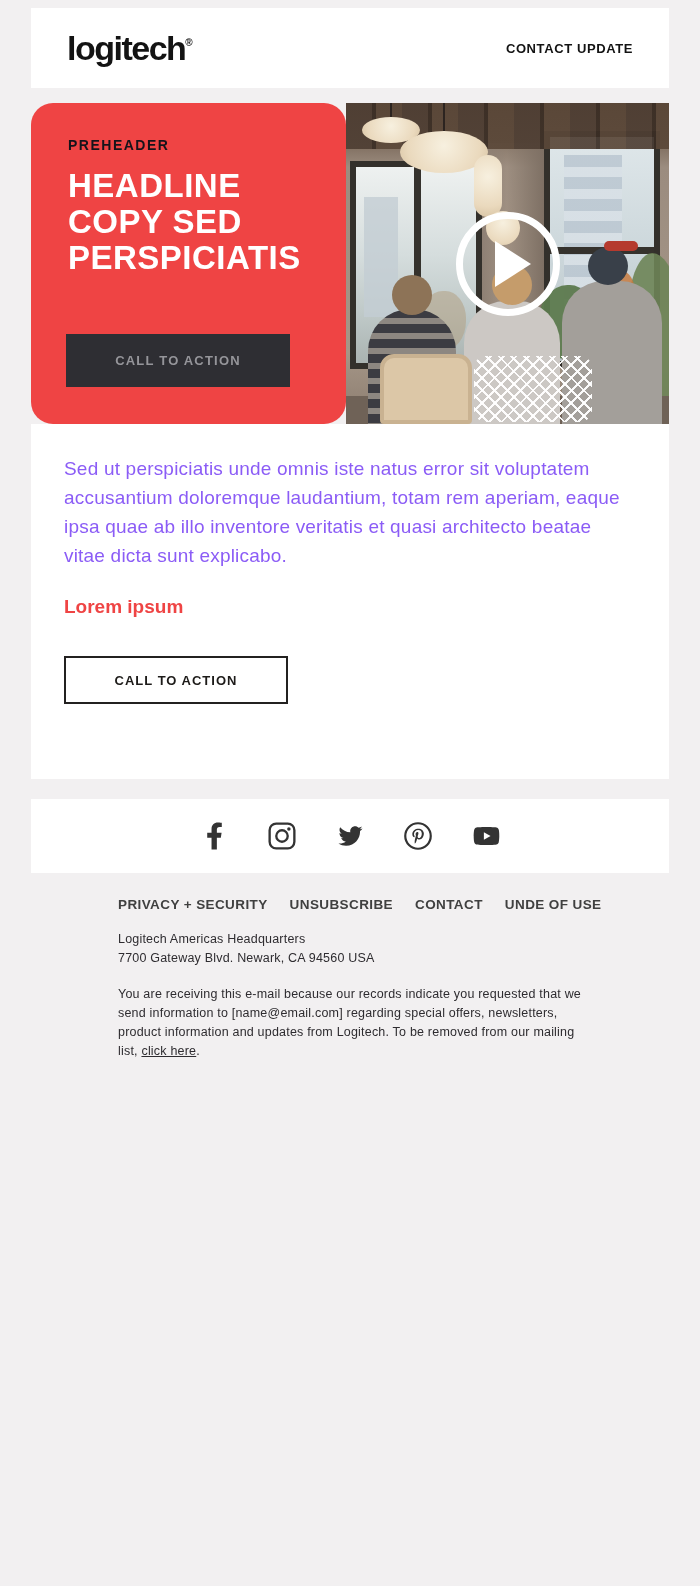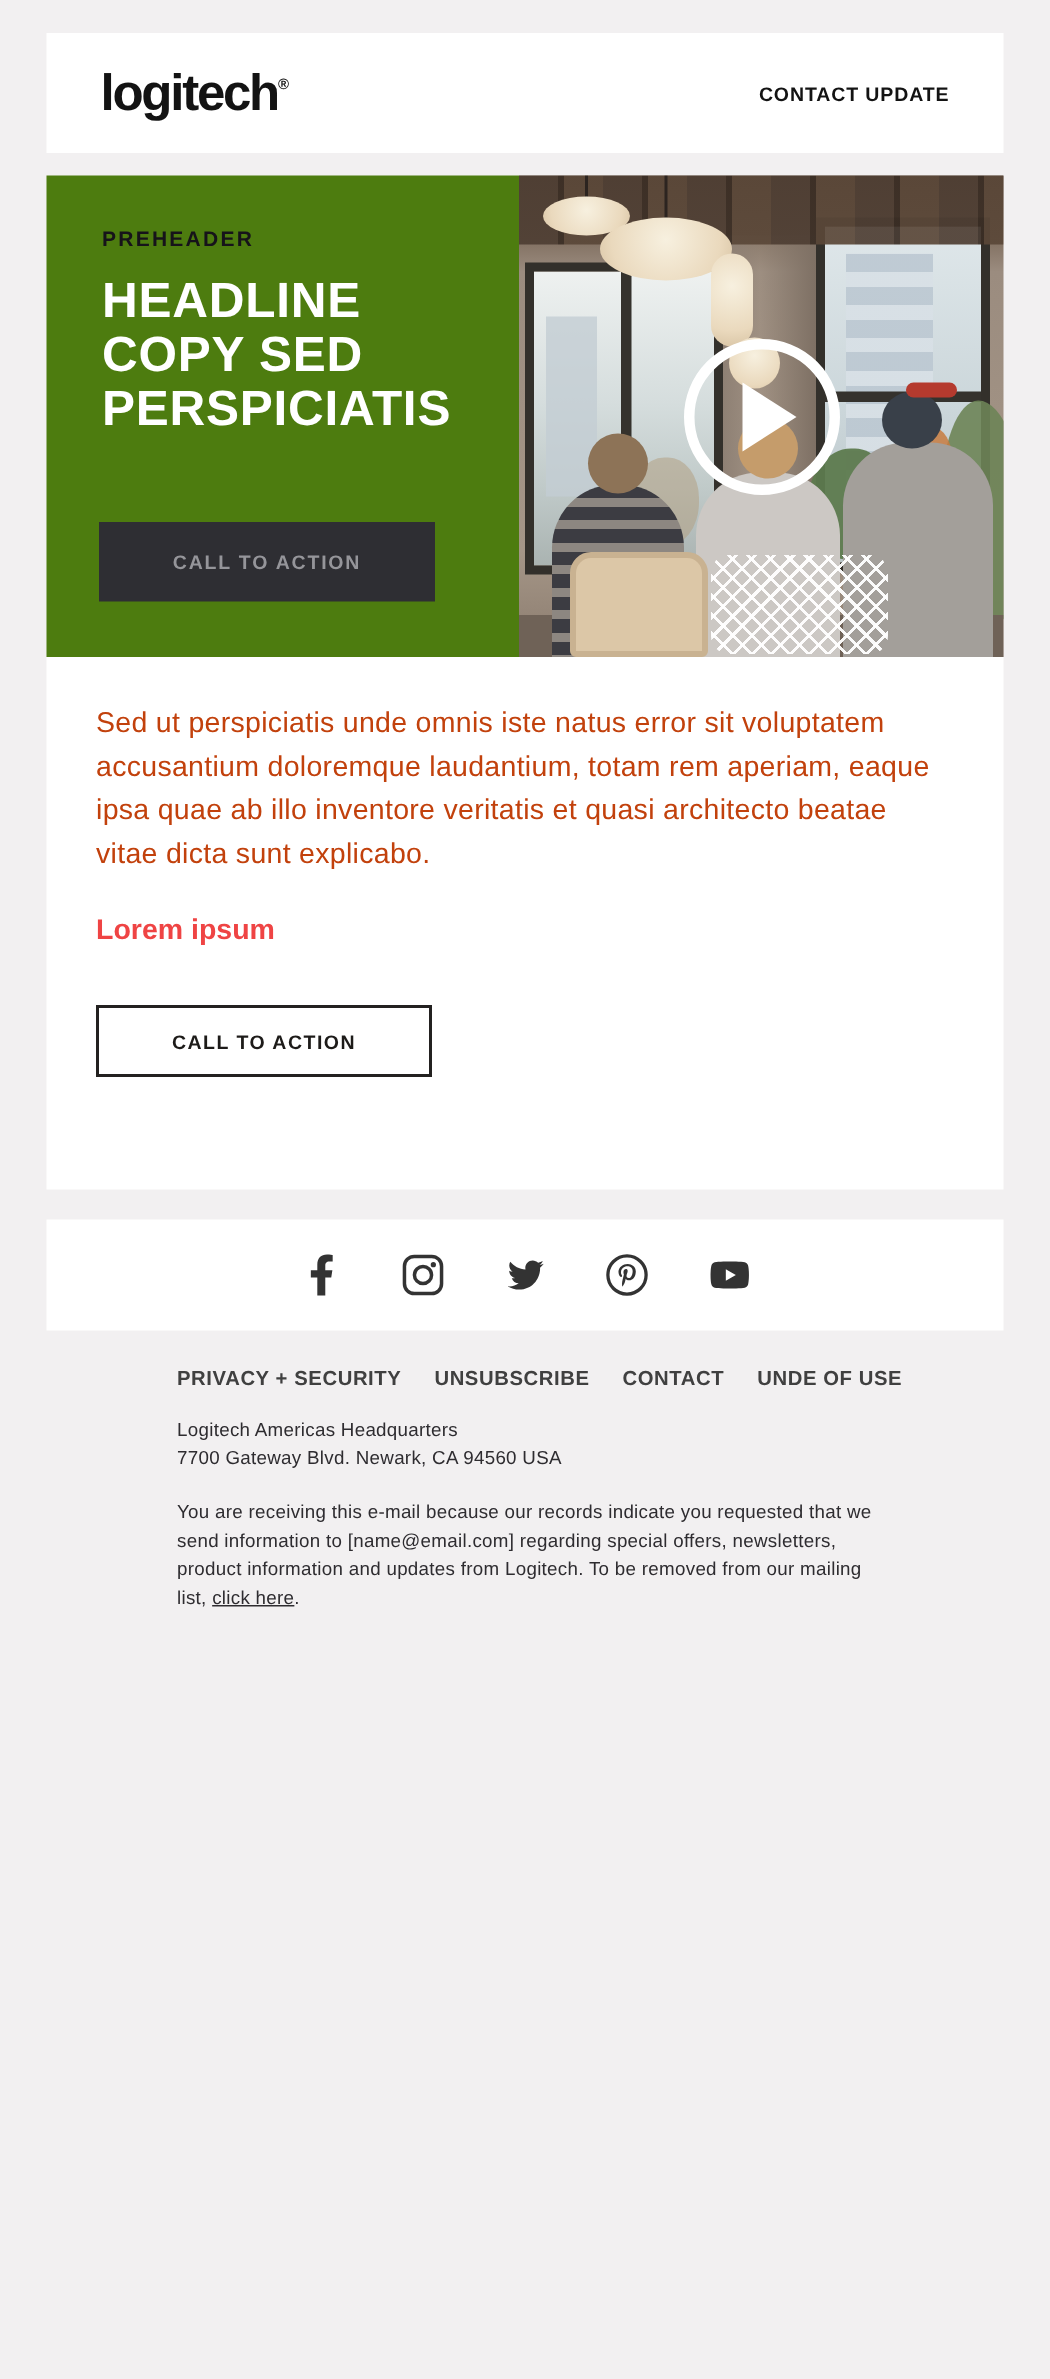--- a/index.html
+++ b/index.html
@@ -1,36 +1,37 @@
 <!DOCTYPE html>
 <html><head>
 <meta charset="utf-8">
 <style>
   * { margin:0; padding:0; box-sizing:border-box; }
   html,body { background:#f2f0f1; }
   body {
     width:700px; height:1586px; margin:0 auto; overflow:hidden;
     font-family:"Liberation Sans", sans-serif;
   }
-  .email { width:638px; margin:14px auto; padding-top:8px; }
+  .email { width:638px; margin:0 auto; padding-top:8px; }
 
   
   .header {
     background:#ffffff; height:80px; display:flex; align-items:center;
     justify-content:space-between; padding:0 36px; margin-bottom:15px;
   }
   .logo { font-size:34px; font-weight:bold; letter-spacing:-1.5px; color:#131313; line-height:1; }
   .logo sup { font-size:10px; font-weight:bold; letter-spacing:0; vertical-align:14px; }
   .header-tag { font-size:13px; font-weight:bold; letter-spacing:.6px; color:#131313; }
 
   
   .hero { display:flex; height:321px; }
   .hero-left {
-    width:315px; flex:0 0 315px; background:#4d7c0f; position:relative;
+    width:315px; flex:0 0 315px; background:#ef4444; position:relative;
     padding:34px 18px 0 37px;
+    border-radius:22px;
   }
   .preheader { font-size:14px; font-weight:bold; letter-spacing:1.5px; color:#16131a; }
   .headline { margin-top:15px; color:#ffffff; font-weight:bold; font-size:33px; line-height:36px; letter-spacing:.5px; }
   .cta-dark {
     position:absolute; left:35px; bottom:37px; width:224px; height:53px;
     background:#2e2e33; border:none; color:#95959a; font-family:inherit;
     font-size:13px; font-weight:bold; letter-spacing:1.2px;
     display:flex; align-items:center; justify-content:center; cursor:pointer;
   }
   .hero-right {
@@ -94,21 +95,21 @@
     width:104px; height:104px; border:7px solid #ffffff; border-radius:50%;
     display:flex; align-items:center; justify-content:center; cursor:pointer; z-index:5;
   }
   .play-triangle {
     width:0; height:0; margin-left:10px;
     border-left:36px solid #ffffff; border-top:23px solid transparent; border-bottom:23px solid transparent;
   }
 
   
   .body-section { background:#ffffff; height:355px; padding:30px 33px 0 33px; overflow:hidden; }
-  .paragraph { color:#c2410c; font-size:19px; line-height:29px; letter-spacing:.2px; }
+  .paragraph { color:#8b5cf6; font-size:19px; line-height:29px; letter-spacing:.2px; }
   .subheading { margin-top:26px; font-size:19px; font-weight:bold; color:#ef4444; }
   .bullets { margin-top:12px; list-style:none; }
   .bullets li { position:relative; padding-left:21px; color:#7b7980; font-size:17.5px; line-height:21.5px; }
   .bullets li::before { content:""; position:absolute; left:4px; top:8px; width:6px; height:6px; border-radius:50%; background:#141414; }
   .cta-outline {
     margin-top:38px; width:224px; height:48px; background:#ffffff;
     border:2px solid #232120; color:#1d1b19; font-family:inherit;
     font-size:13px; font-weight:bold; letter-spacing:1px;
     display:flex; align-items:center; justify-content:center; cursor:pointer;
   }

